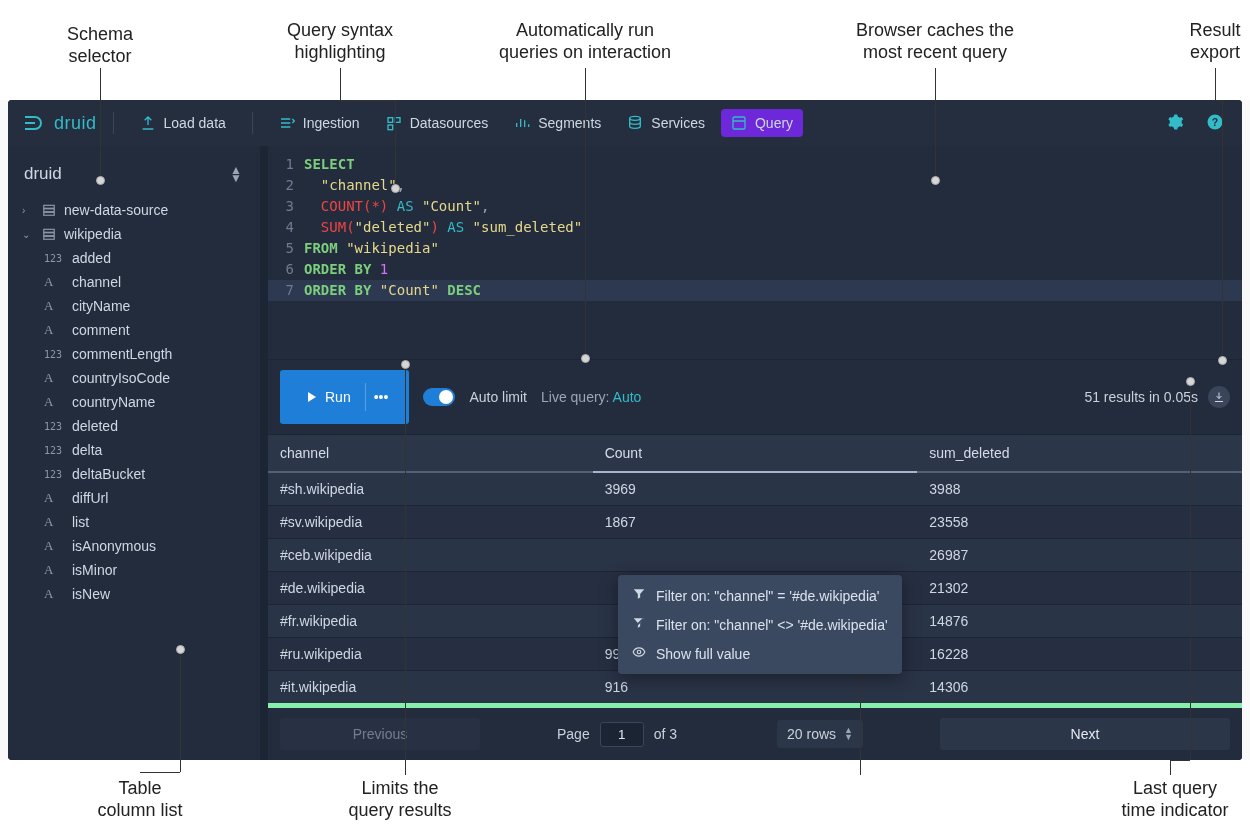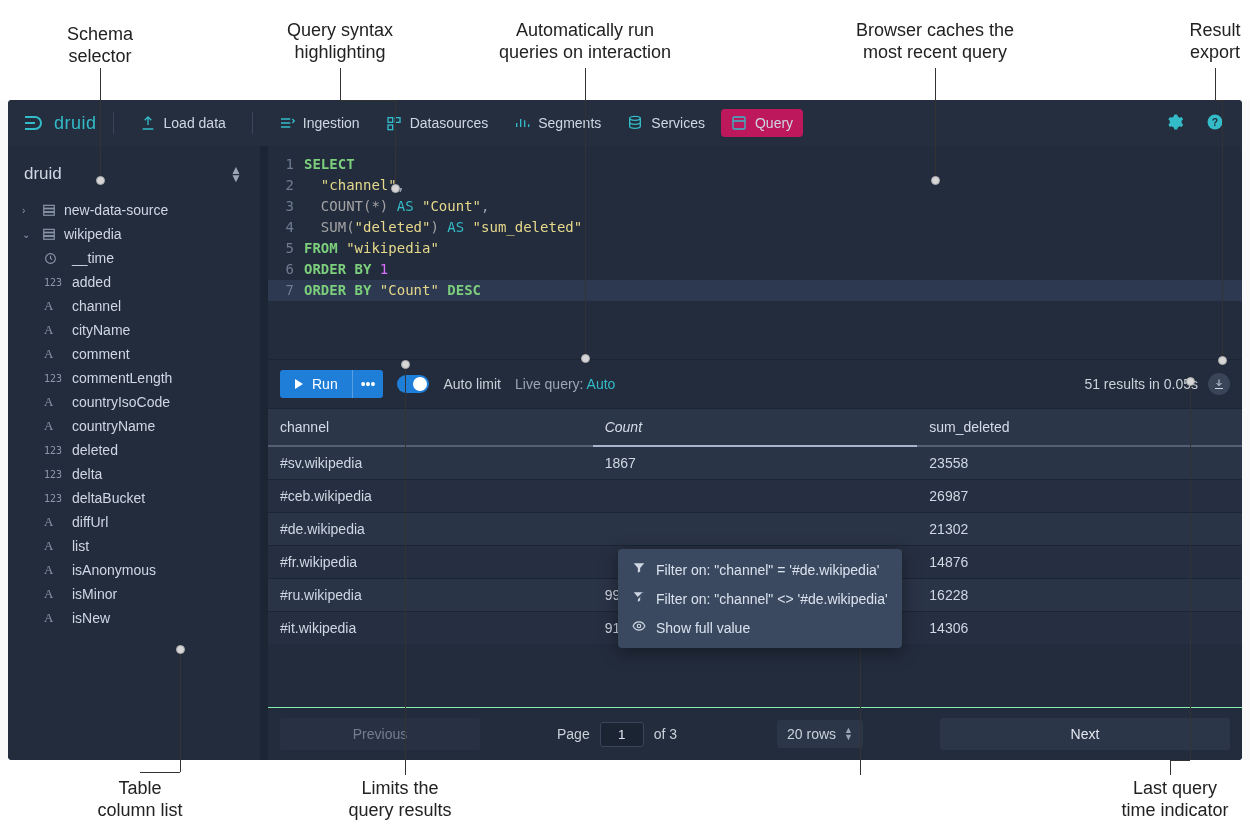--- a/index.html
+++ b/index.html
@@ -18,21 +18,21 @@
 
   
   .app-shell { position: absolute; top: 100px; left: 8px; right: 8px; bottom: 80px; background: #1b2533; color: #c9d1d9; border-radius: 4px; overflow: hidden; }
 
   
   .topnav { height: 46px; background: #242e3f; display: flex; align-items: center; padding: 0 14px; font-size: 14px; gap: 6px; }
   .logo { display: flex; align-items: center; gap: 8px; color: #33bbc7; font-weight: 500; font-size: 18px; letter-spacing: .5px; }
   .logo svg { display: block; }
   .vbar { width: 1px; height: 22px; background: #3a4559; margin: 0 10px; }
   .nav-item { display: flex; align-items: center; gap: 8px; padding: 6px 10px; border-radius: 4px; color: #cfd7e3; cursor: pointer; }
-  .nav-item.active { background: #be185d; }
+  .nav-item.active { background: #6d28d9; }
   .nav-item svg, .icon-slot svg { display: block; }
   .spacer { flex: 1; }
   .icon-btn { color: #33bbc7; padding: 4px; cursor: pointer; margin-left: 8px; }
 
   
   .main { display: flex; height: calc(100% - 46px); }
   .sidebar { width: 252px; background: #232c3d; padding: 10px 8px; overflow-y: auto; }
   .schema-select { display: flex; align-items: center; justify-content: space-between; padding: 8px 10px 14px 8px; color: #cfd7e3; font-size: 17px; }
   .schema-caret { color: #9aa5b5; font-size: 12px; line-height: 8px; }
   .tree-row { display: flex; align-items: center; gap: 8px; padding: 4px 6px; font-size: 14px; color: #cfd7e3; border-radius: 3px; cursor: pointer; }
@@ -42,50 +42,50 @@
   .chev { width: 12px; color: #8c98aa; font-size: 10px; }
 
   
   .workspace { flex: 1; display: flex; flex-direction: column; background: #232c3d; margin-left: 8px; }
   .editor { background: #232c3d; font-family: ui-monospace, "SFMono-Regular", Menlo, monospace; font-size: 14px; line-height: 1.5; padding: 8px 0; }
   .editor-row { display: flex; }
   .gutter { width: 36px; text-align: right; padding-right: 10px; color: #6e7b91; user-select: none; }
   .code { white-space: pre; }
   .tok-kw { color: #7ccf7c; font-weight: 600; }
   .tok-str { color: #e6d98b; }
-  .tok-fn { color: #a3a3a3; }
+  .tok-fn { color: #ef4444; }
   .tok-num { color: #d86fff; }
   .tok-op { color: #9aa5b5; }
   .tok-as { color: #33bbc7; }
   .editor-row.active { background: #2d3950; }
 
   .runbar { display: flex; align-items: center; gap: 14px; padding: 10px 12px; background: #232c3d; font-size: 14px; border-top: 1px solid #1c2533; border-bottom: 1px solid #1c2533; margin-top: 50px;}
-  .btn-run { background: #1f7ed8; color: #fff; border: none; border-radius: 3px; padding: 0; display: flex; align-items: stretch; overflow: hidden; font-size: 14px; }
+  .btn-run { background: #1f7ed8; color: #fff; border: none; border-radius: 3px; padding: 13px; display: flex; align-items: stretch; overflow: hidden; font-size: 14px; }
   .btn-run .run-main { display: flex; align-items: center; gap: 8px; padding: 6px 14px; cursor: pointer; }
   .btn-run .run-more { padding: 6px 8px; border-left: 1px solid rgba(255,255,255,.25); cursor: pointer; display:flex; align-items:center; }
   .toggle { width: 32px; height: 18px; background: #1f7ed8; border-radius: 10px; position: relative; cursor: pointer; }
   .toggle::after { content:''; width:14px; height:14px; background:#fff; border-radius:50%; position:absolute; top:2px; right:2px; }
   .muted { color: #9aa5b5; }
   .accent { color: #33bbc7; }
   .runbar .right { margin-left: auto; display:flex; align-items:center; gap:10px;}
   .round-icon { width:22px; height:22px; border-radius:50%; background:#3a4559; display:flex; align-items:center; justify-content:center; color:#cfd7e3; cursor:pointer; }
 
   
   .results { flex:1; overflow:auto; background:#232c3d; }
   table.grid { width:100%; border-collapse: collapse; font-size:14px; table-layout:fixed; }
   table.grid th { text-align:left; padding:10px 12px; background:#2c3649; color:#d5dce8; font-weight:500; border-bottom:2px solid #556077; }
-  table.grid th.sorted { border-bottom:2px solid #a9b5cc;font-style:italic; }
+  table.grid th.sorted { border-bottom:2px solid #a9b5cc; }
   table.grid td { padding:8px 12px; color:#cfd7e3; border-top:1px solid #1b2533; }
   table.grid tbody tr:nth-child(odd) { background:#2a3447; }
   table.grid tbody tr:nth-child(even) { background:#262f41; }
 
   .context-menu { position:absolute; background:#3a4860; border-radius:4px; padding:6px 0; font-size:14px; color:#dbe2ee; min-width:280px; box-shadow:0 4px 18px rgba(0,0,0,.4); z-index:20; }
   .context-menu .mi { display:flex; align-items:center; gap:10px; padding:6px 14px; cursor:pointer; }
 
-  .pager { display:flex; align-items:center; gap:10px; padding:10px 12px; background:#232c3d; font-size:14px; border-top:1px solid #86efac;}
+  .pager { display:flex; align-items:center; gap:10px; padding:10px 12px; background:#232c3d; font-size:14px; border-top:5px solid #86efac;}
   .pager .pgbtn { flex:0 0 200px; text-align:center; padding:8px 0; background:#2c3649; border-radius:3px; color:#b6bfcf; cursor:pointer; }
   .pager .pgbtn.next { flex:0 0 290px; color:#e4e9f1; }
   .pager .pgbtn.disabled { opacity:.55; cursor:default; }
   .pager .pagecenter { flex:1; display:flex; align-items:center; justify-content:center; gap:10px; }
   .pager input.pagenum { width:44px; background:#1b2432; border:1px solid #3a4559; color:#e2e7ef; text-align:center; padding:4px; border-radius:3px; }
   .pager .rowsel { background:#2c3649; padding:6px 10px; border-radius:3px; display:flex; align-items:center; gap:8px; cursor:pointer; }
 
   
   ::-webkit-scrollbar { width:8px; height:8px; }
   ::-webkit-scrollbar-thumb { background:#3a4559; border-radius:4px; }
@@ -205,29 +205,20 @@
               <svg width="14" height="14" viewBox="0 0 24 24" fill="none" stroke="#8c98aa" stroke-width="2">
                 <rect x="3" y="4" width="18" height="5"></rect>
                 <rect x="3" y="10" width="18" height="5"></rect>
                 <rect x="3" y="16" width="18" height="5"></rect>
               </svg>
             </span>
             <span>wikipedia</span>
           </div>
           <div class="tree-row tree-child">
             <span class="type-icon">
-              <svg width="13" height="13" viewBox="0 0 24 24" fill="none" stroke="#8c98aa" stroke-width="2">
-                <circle cx="12" cy="12" r="9"></circle>
-                <path d="M12 7v5l3 2"></path>
-              </svg>
-            </span>
-            <span>__time</span>
-          </div>
-          <div class="tree-row tree-child">
-            <span class="type-icon">
               <span style="font-size:10px;color:#8c98aa;">123</span>
             </span>
             <span>added</span>
           </div>
           <div class="tree-row tree-child">
             <span class="type-icon">
               <span style="font-size:13px;color:#8c98aa;font-family:serif;">A</span>
             </span>
             <span>channel</span>
           </div>
@@ -375,20 +366,25 @@
       <div class="results" style="position:relative;">
         <table class="grid">
           <thead>
               <tr id="thead-row">
                 <th>channel</th>
                 <th class="sorted">Count</th>
                 <th>sum_deleted</th>
               </tr>
             </thead>
           <tbody id="tbody">
+              <tr>
+                <td>#sh.wikipedia</td>
+                <td>3969</td>
+                <td> 3988</td>
+              </tr>
               <tr>
                 <td>#sv.wikipedia</td>
                 <td>1867</td>
                 <td>23558</td>
               </tr>
               <tr>
                 <td>#ceb.wikipedia</td>
                 <td></td>
                 <td>26987</td>
               </tr>

